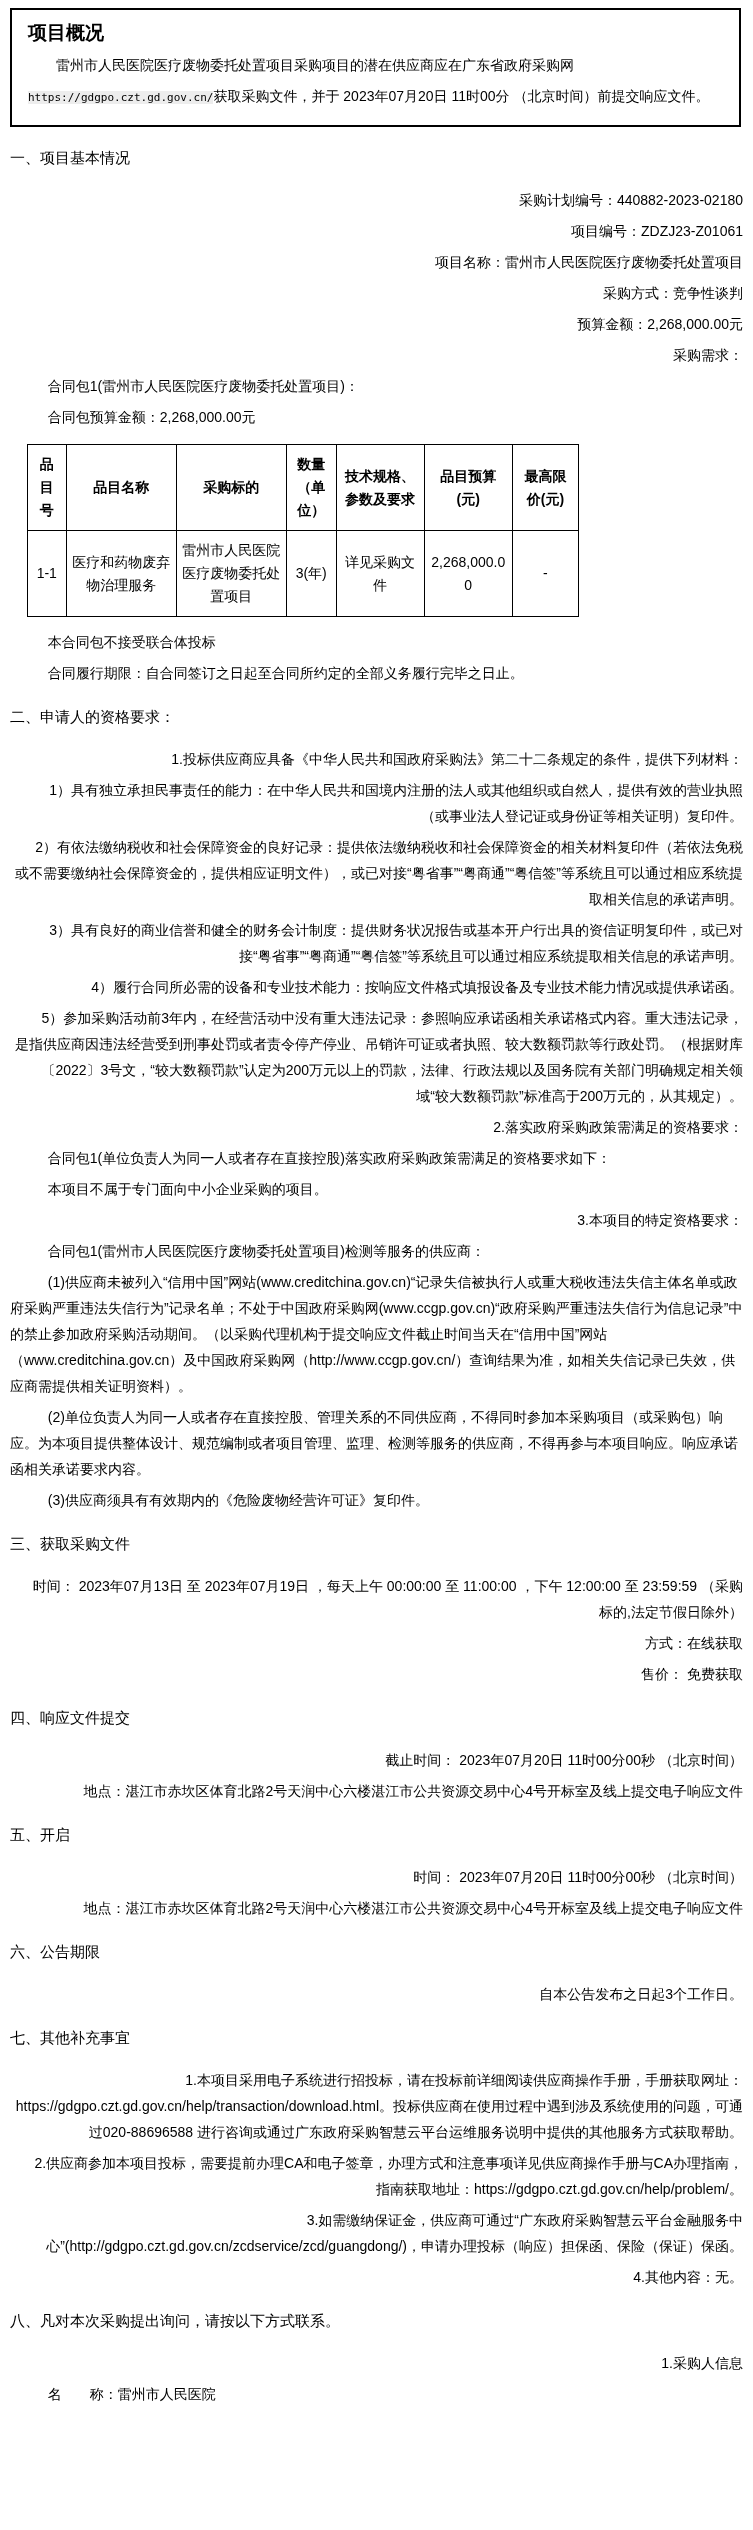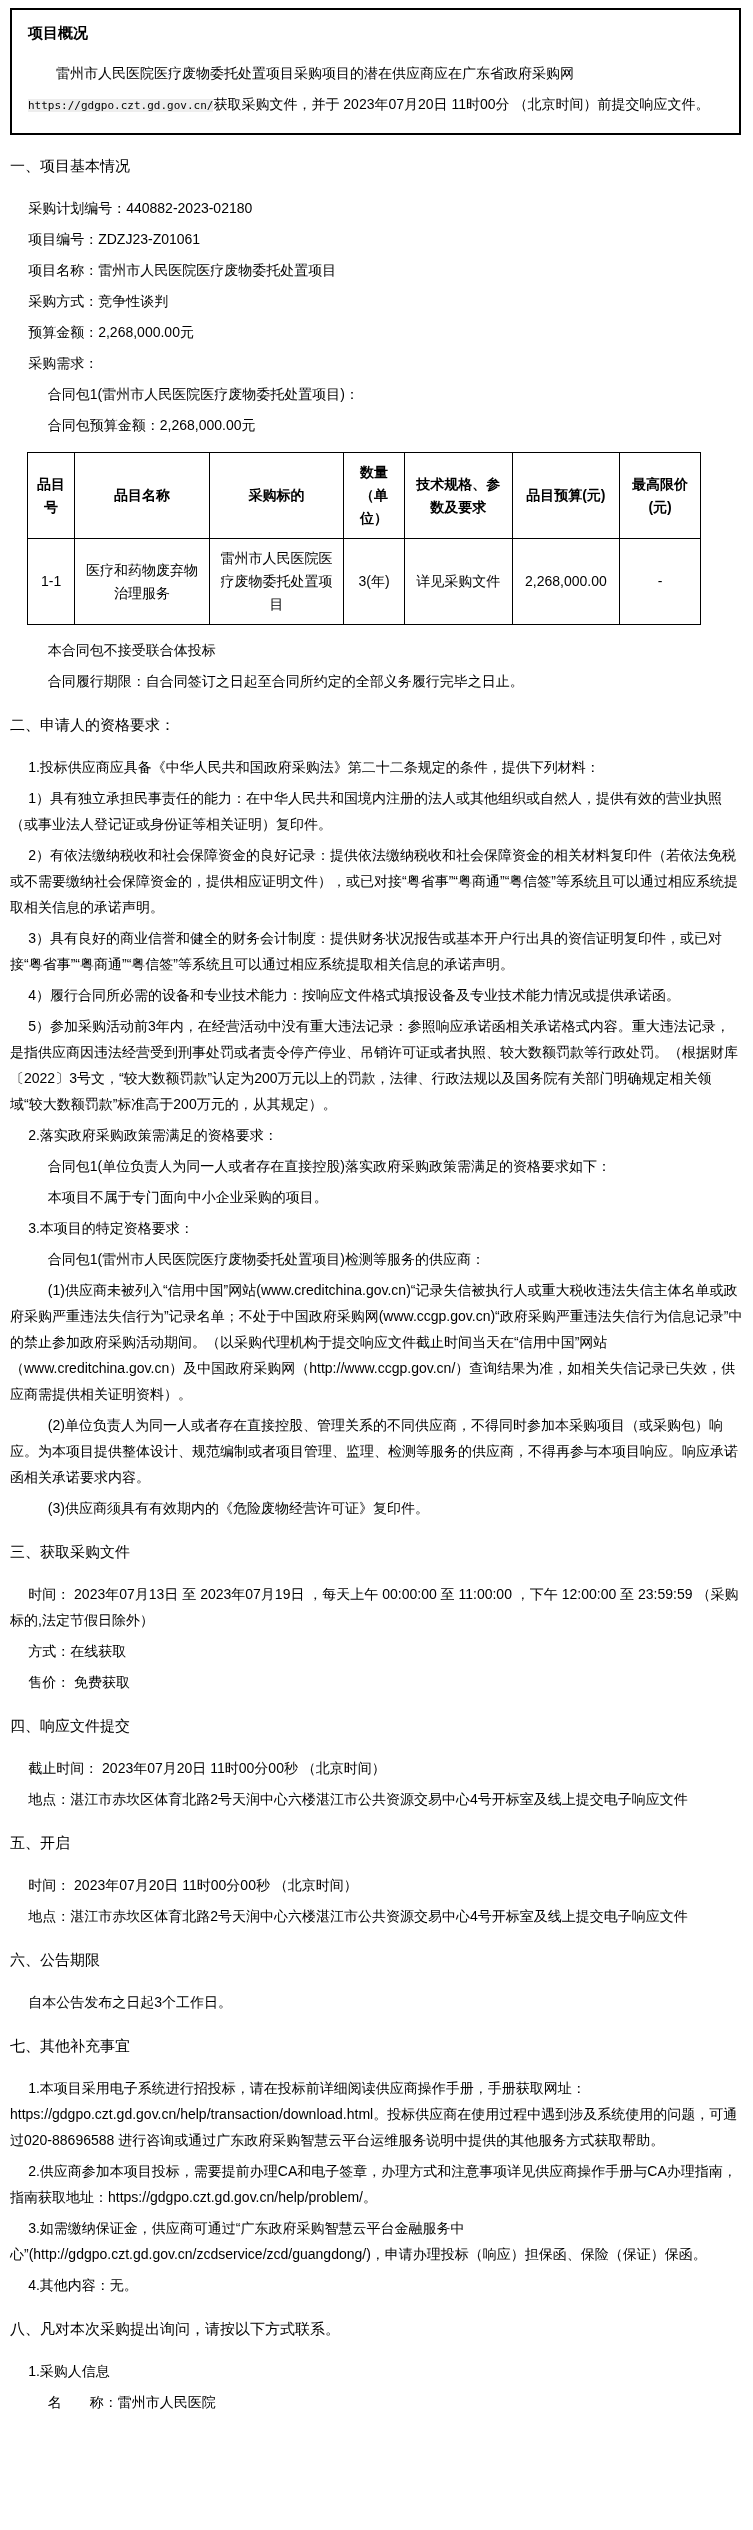--- a/index.html
+++ b/index.html
@@ -4,37 +4,37 @@
 <style>
   html,body { margin:0; padding:0; background:#fff; }
   .page {
     width:753px; box-sizing:border-box;
     padding:8px 10px 34px 10px;
     font-family:"Liberation Sans","DejaVu Sans",sans-serif;
     font-size:14px; color:#000; line-height:26px;
   }
   
   .box { border:2px solid #000; margin-right:2px; padding:8px 16px 12px 16px; }
-  .box-title { font-weight:bold; font-size:15px; line-height:26px; margin:2px 0 12px 0; }
+  .box-title { font-weight:bold; font-size:19px; line-height:26px; margin:2px 0 4px 0; }
   .box-text { margin:0; line-height:31px; text-indent:2em; }
   .code {
     background:#ededed;
     font-family:"DejaVu Sans Mono","Liberation Mono",monospace;
     font-size:11px;
   }
   
   .sec-h { font-size:15px; font-weight:normal; line-height:22px; margin:20px 0 18px 0; }
   
   p.l { margin:0 0 5px 0; }
-  .ind1 { text-indent:1.3em; }
+  .ind1 { text-indent:1.3em;text-align:right; }
   .ind2 { text-indent:2.7em; }
   
   table.items {
     border-collapse:collapse; table-layout:fixed;
-    width:674px; margin:14px 0 12px 17px;
+    width:552px; margin:14px 0 12px 17px;
   }
   table.items th, table.items td {
     border:1px solid #000; padding:8px 5px;
     text-align:center; vertical-align:middle;
     line-height:23px; word-break:break-all; font-weight:normal;
   }
   table.items th { font-weight:bold; }
   td.dash { text-align:right; padding-right:10px; }
 </style>
 </head>

